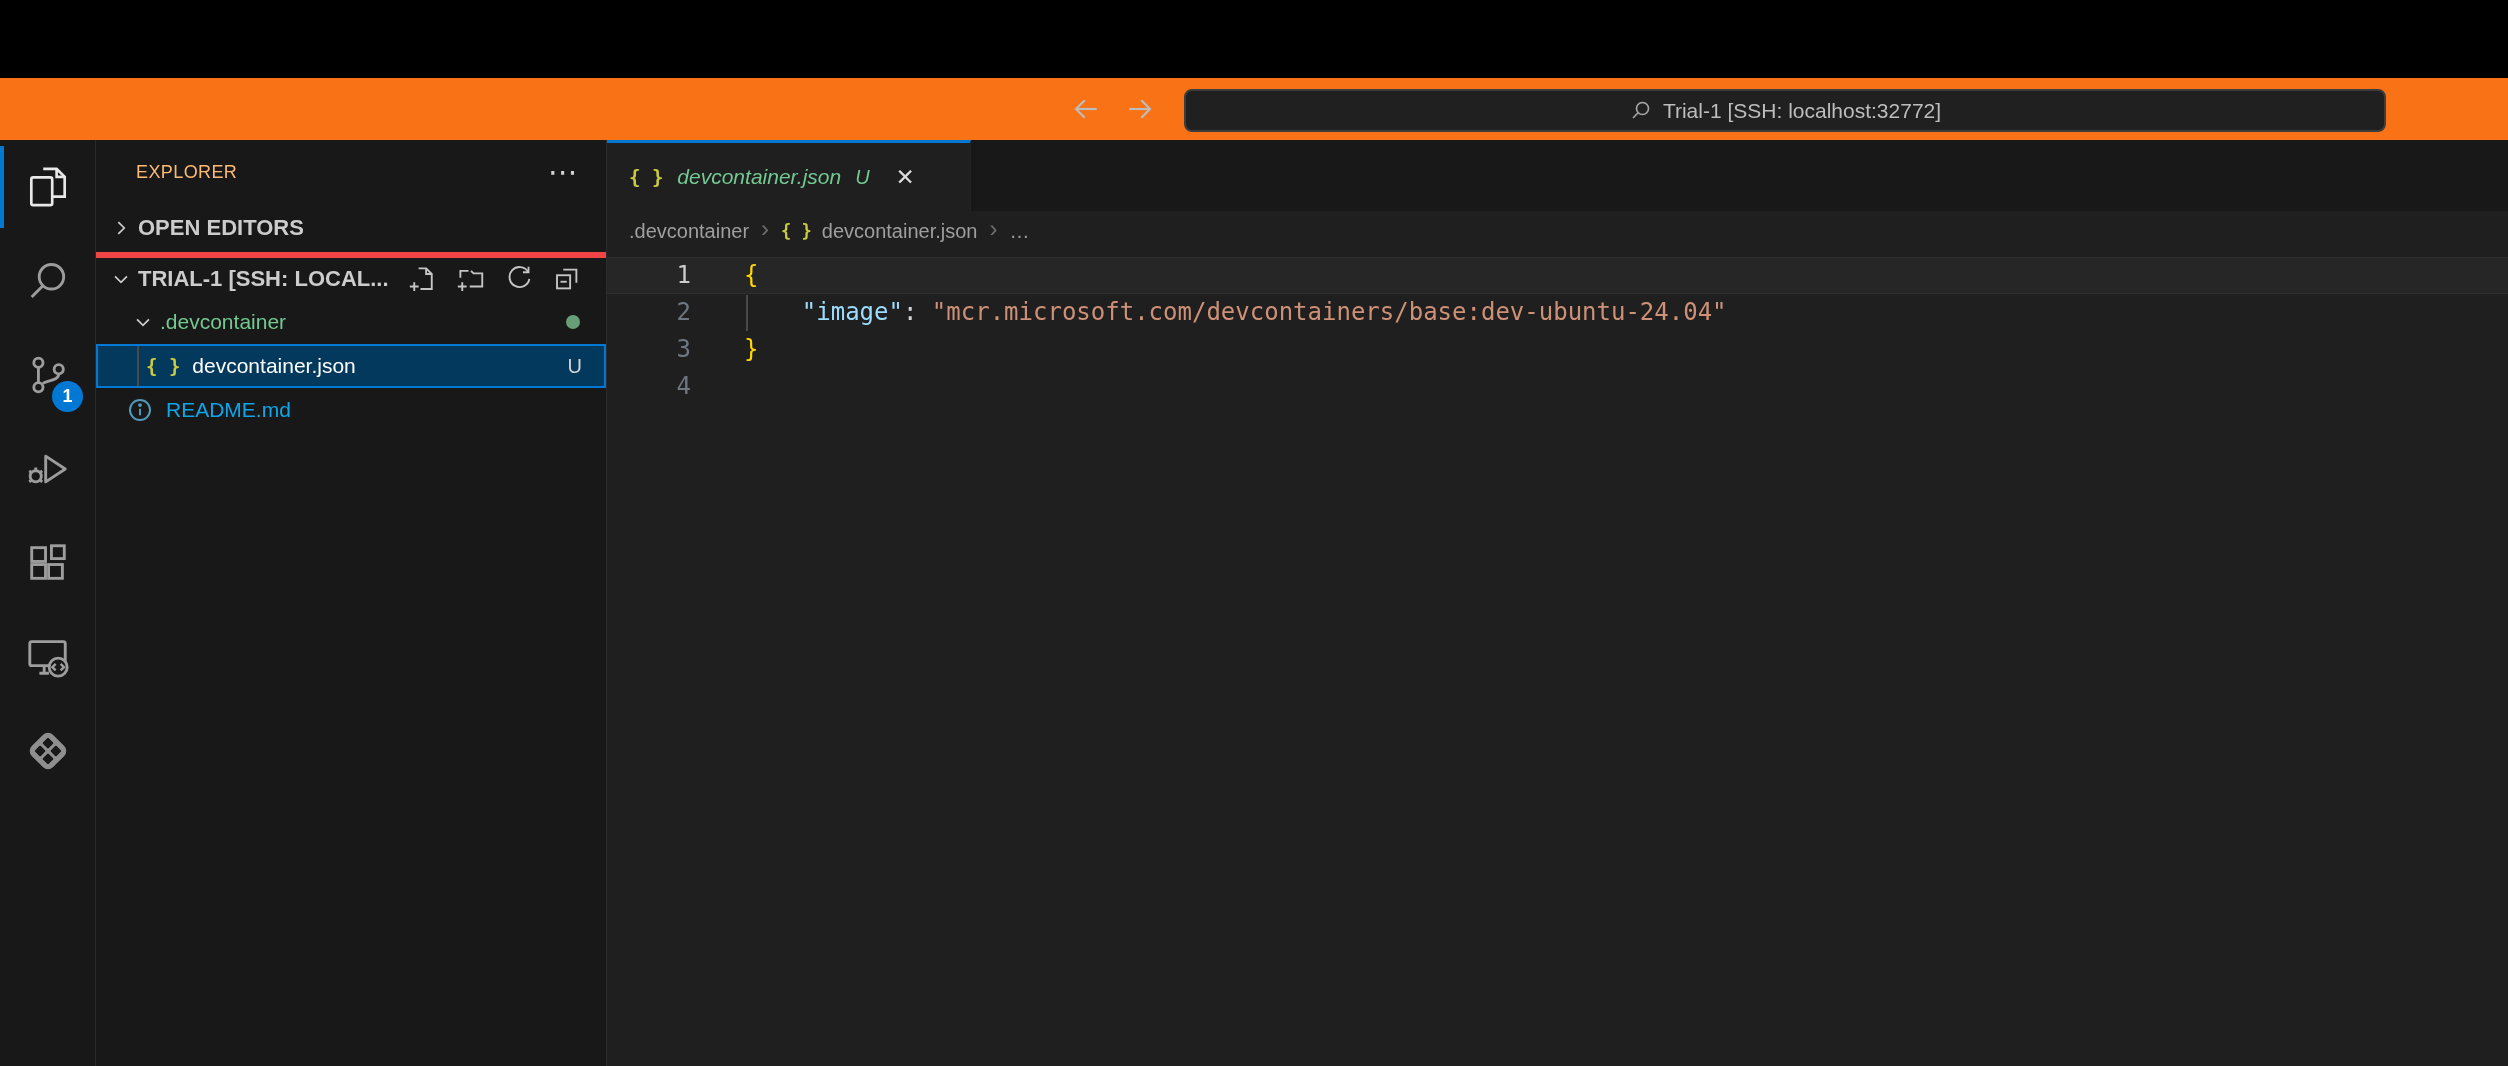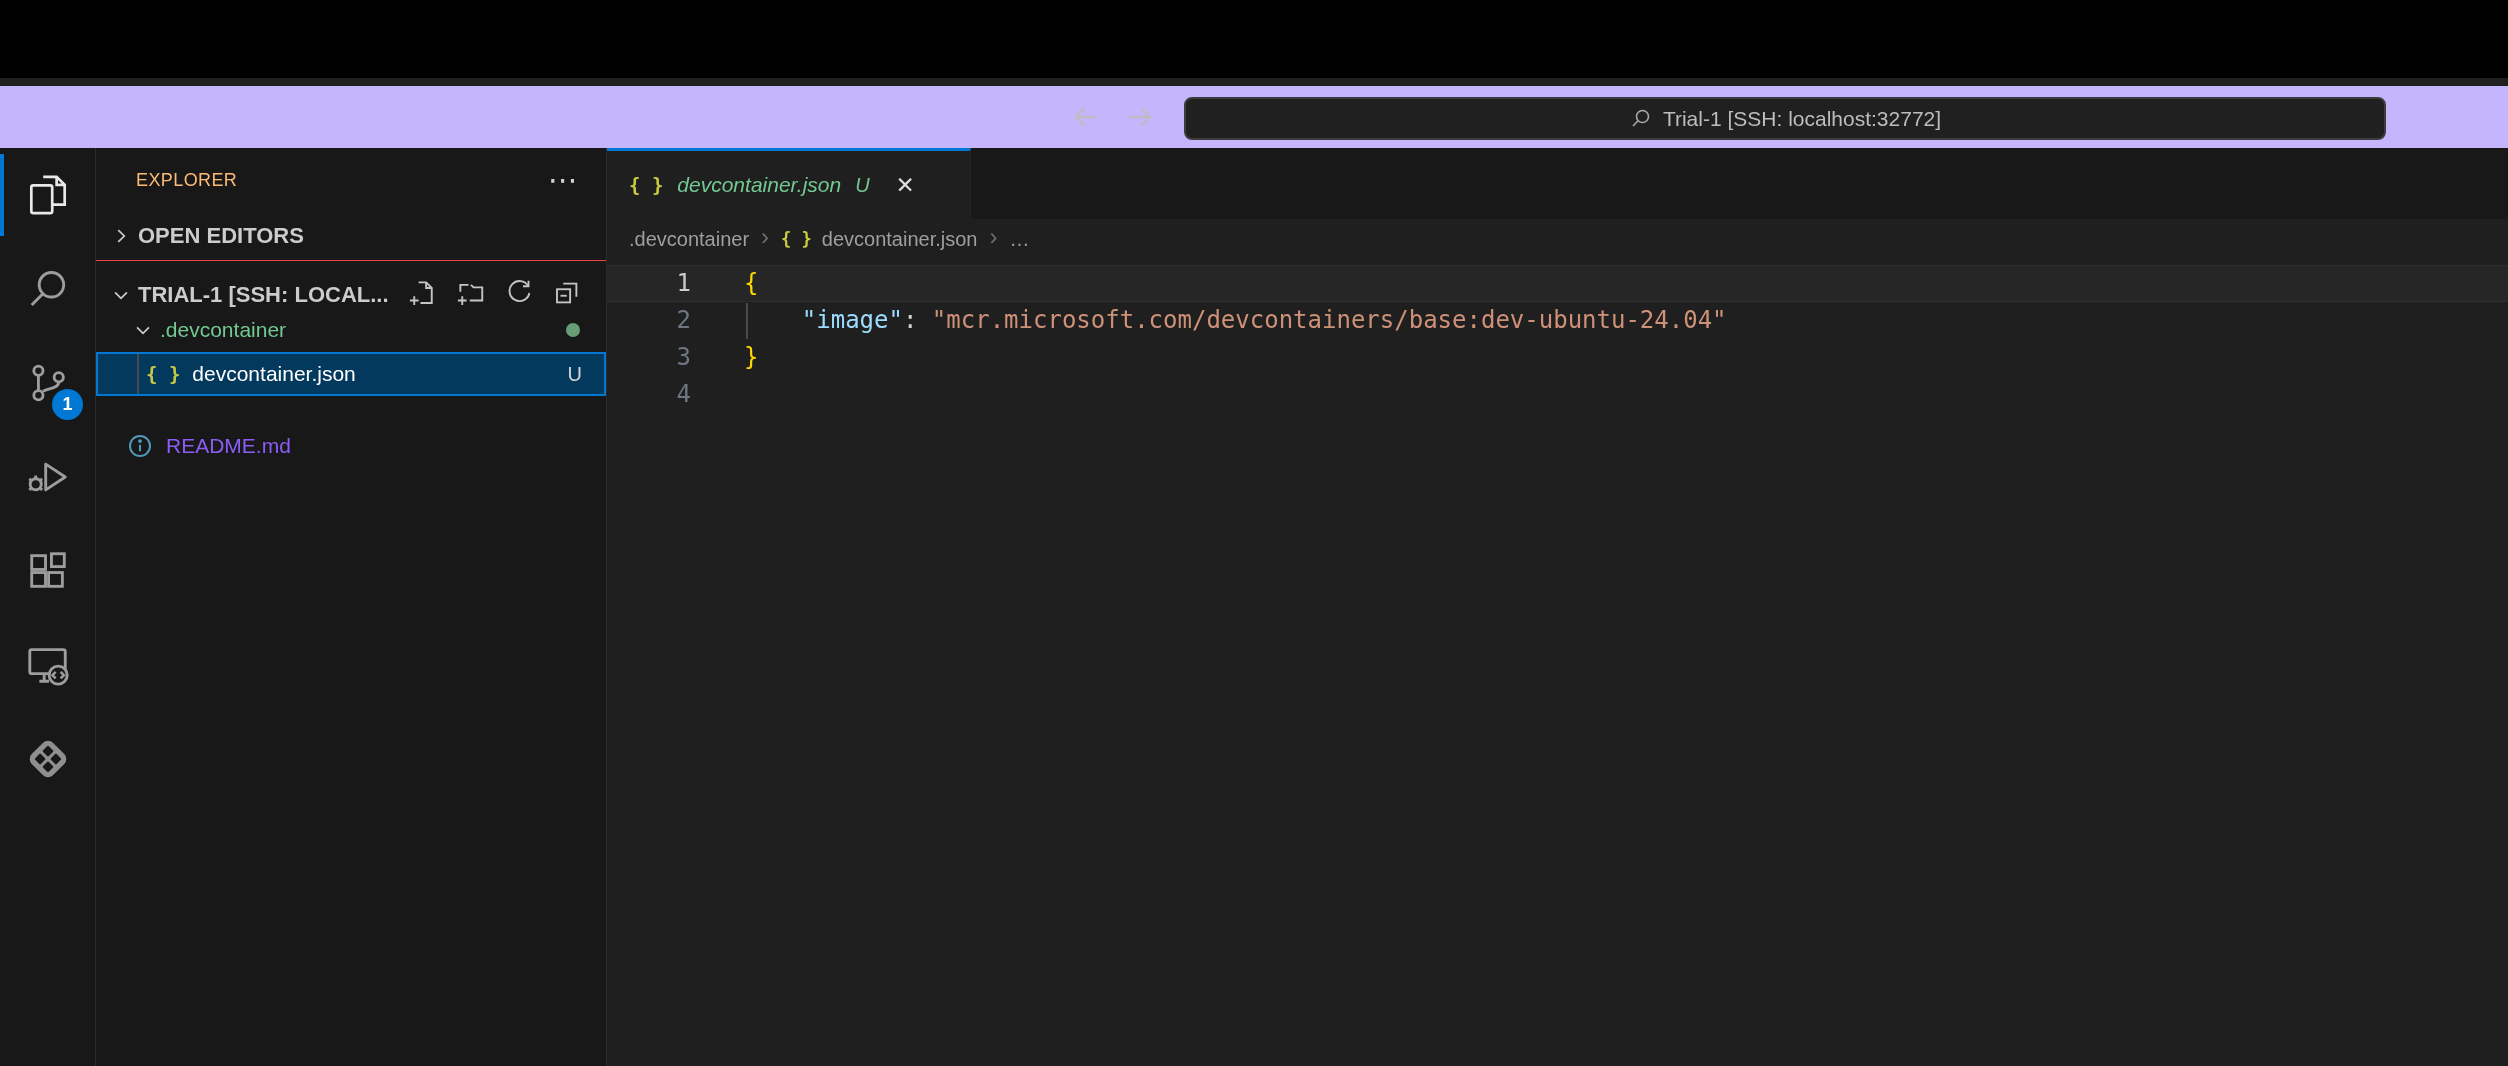--- a/index.html
+++ b/index.html
@@ -1,21 +1,21 @@
 <!DOCTYPE html>
 <html><head>
 <meta charset="utf-8">
 <style>
   * { margin:0; padding:0; box-sizing:border-box; }
   html,body { width:2508px; height:1066px; overflow:hidden; background:#1f1f1f;
     font-family:"Liberation Sans","DejaVu Sans",sans-serif; }
 
   
   .top-black { height:78px; background:#000; }
-  .titlebar { height:62px; background:#c4b5fd; position:relative;margin-top:8px; }
+  .titlebar { height:62px; background:#f97316; position:relative; }
   .nav-arrows { position:absolute; left:1070px; top:0; height:62px; display:flex; align-items:center; gap:22px; }
   .nav-arrows svg { display:block; }
   .command-center { position:absolute; left:1184px; top:11px; width:1202px; height:43px;
     background:#202020; border:2px solid #3d3d3d; border-radius:8px;
     display:flex; align-items:center; justify-content:center; gap:10px;
     color:#bdbdbd; font-size:21px; }
 
   
   .main { display:flex; height:926px; }
 
@@ -27,27 +27,27 @@
     background:#0078d4; color:#fff; font-size:18px; font-weight:bold;
     display:flex; align-items:center; justify-content:center; }
 
   
   .sidebar { width:511px; background:#181818; border-right:1px solid #2b2b2b; color:#cccccc; }
   .sb-header { height:64px; display:flex; align-items:center; justify-content:space-between; padding:0 28px 0 40px; }
   .sb-title { font-size:18px; color:#fdba74; letter-spacing:0.4px; }
   .sb-more { color:#d0d0d0; font-size:30px; line-height:10px; cursor:pointer; }
   .section-row { height:48px; display:flex; align-items:center; padding-left:12px; font-weight:bold; font-size:22px; }
   .section-row .chev { width:26px; height:26px; margin-right:4px; flex:0 0 auto; }
-  .section-divider { border-top:1px solid #ef4444;align-items:flex-end; }
+  .section-divider { border-top:6px solid #ef4444; }
   .section-actions { margin-left:auto; display:flex; gap:18px; padding-right:24px; }
   .section-actions svg { display:block; }
   .tree-row { height:44px; display:flex; align-items:center; font-size:21px; position:relative; }
   .row-folder { padding-left:34px; color:#73c991; }
   .row-file { padding-left:48px; border:2px solid #0078d4; background:#04395e; color:#ffffff; }
-  .row-readme { padding-left:30px; color:#8b5cf6;margin-top:28px; }
+  .row-readme { padding-left:30px; color:#0ea5e9; }
   .indent-guide { position:absolute; left:39px; top:0; bottom:0; width:2px; background:#4a4a4a; }
   .json-glyph { font-family:"DejaVu Sans Mono",monospace; font-weight:bold; color:#cbcb41; font-size:19px; margin-right:12px; }
   .git-dot { margin-left:auto; margin-right:26px; width:14px; height:14px; border-radius:50%; background:#689e77; }
   .git-letter { margin-left:auto; margin-right:22px; font-size:20px; color:#d4d4d4; }
   .tree-row .chev { width:26px; height:26px; margin-right:4px; flex:0 0 auto; }
   .readme-icon { margin-right:12px; display:flex; }
 
   
   .editorgroup { flex:1; display:flex; flex-direction:column; background:#1f1f1f; min-width:0; }
   .tabbar { height:71px; background:#181818; display:flex; }

